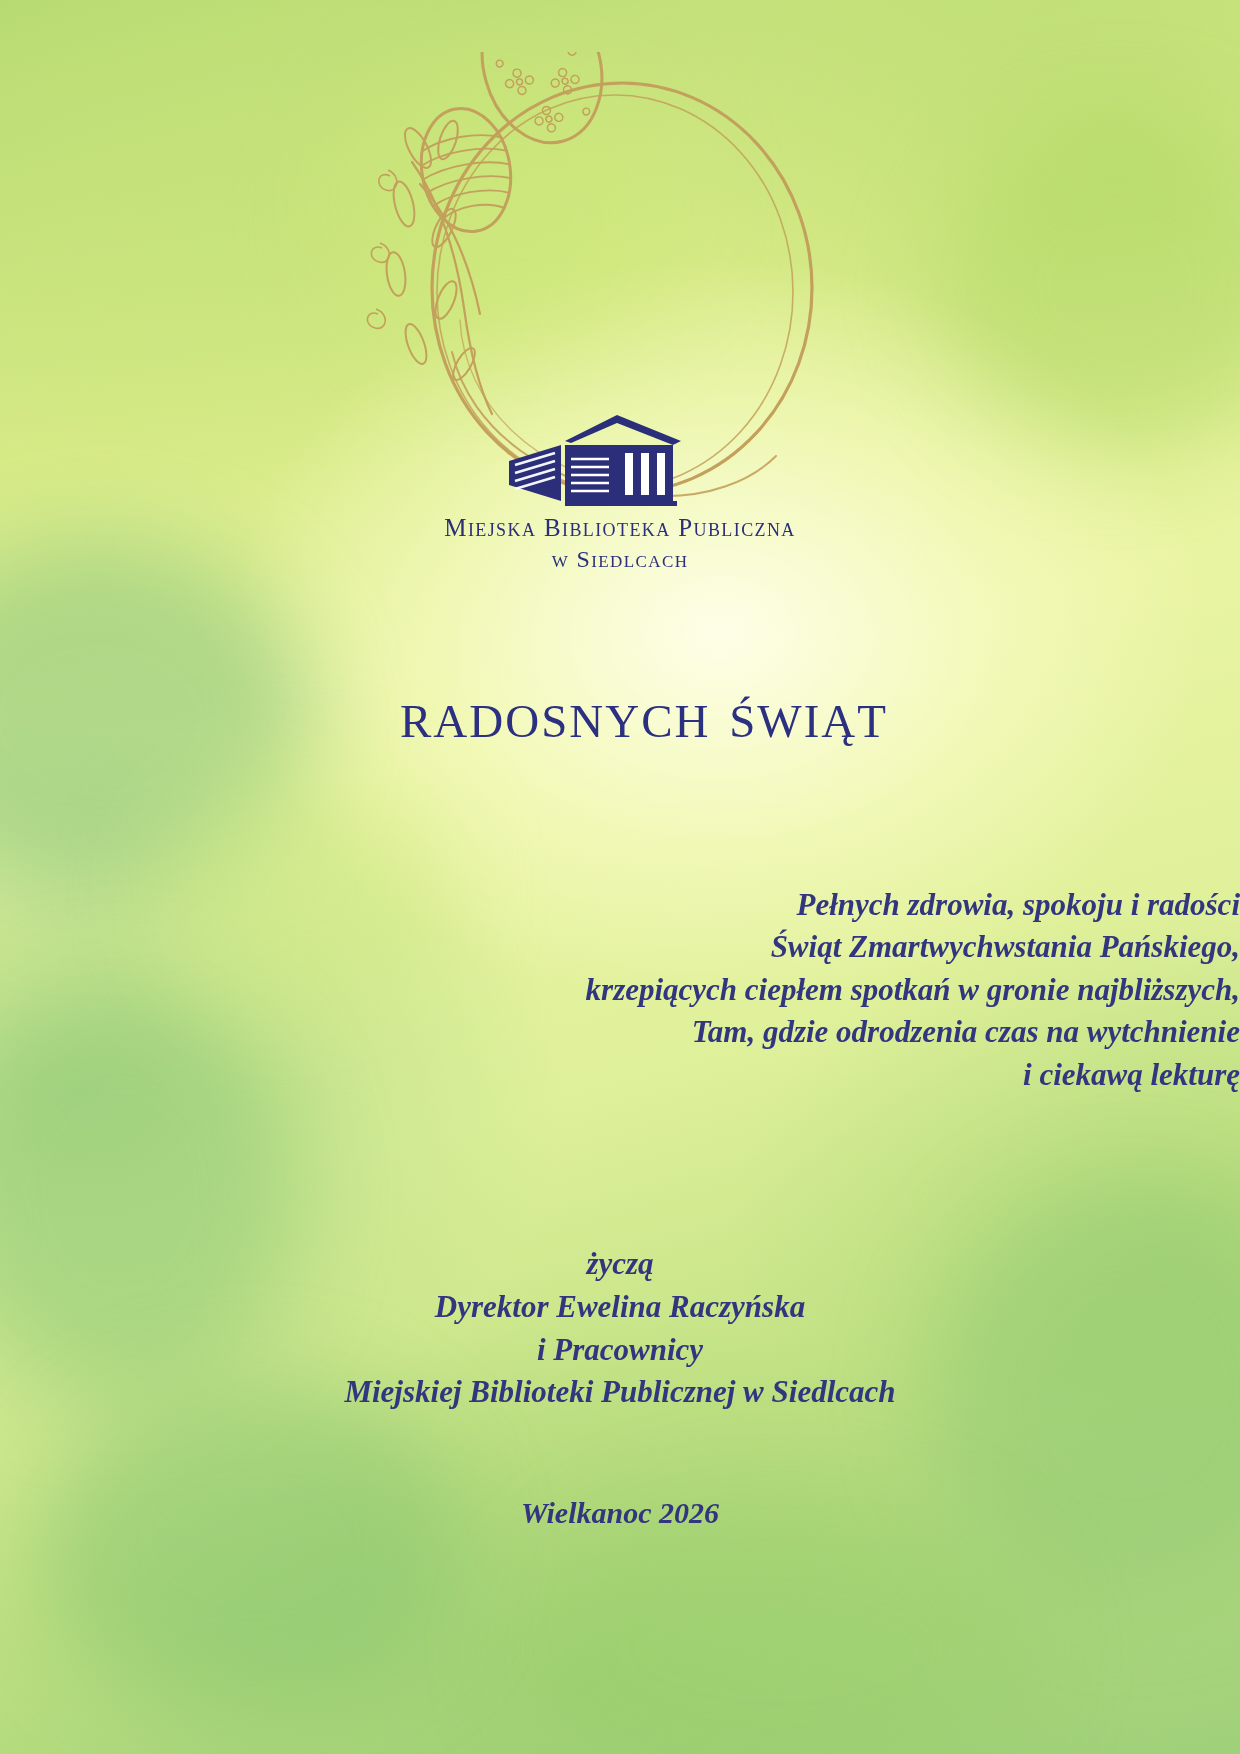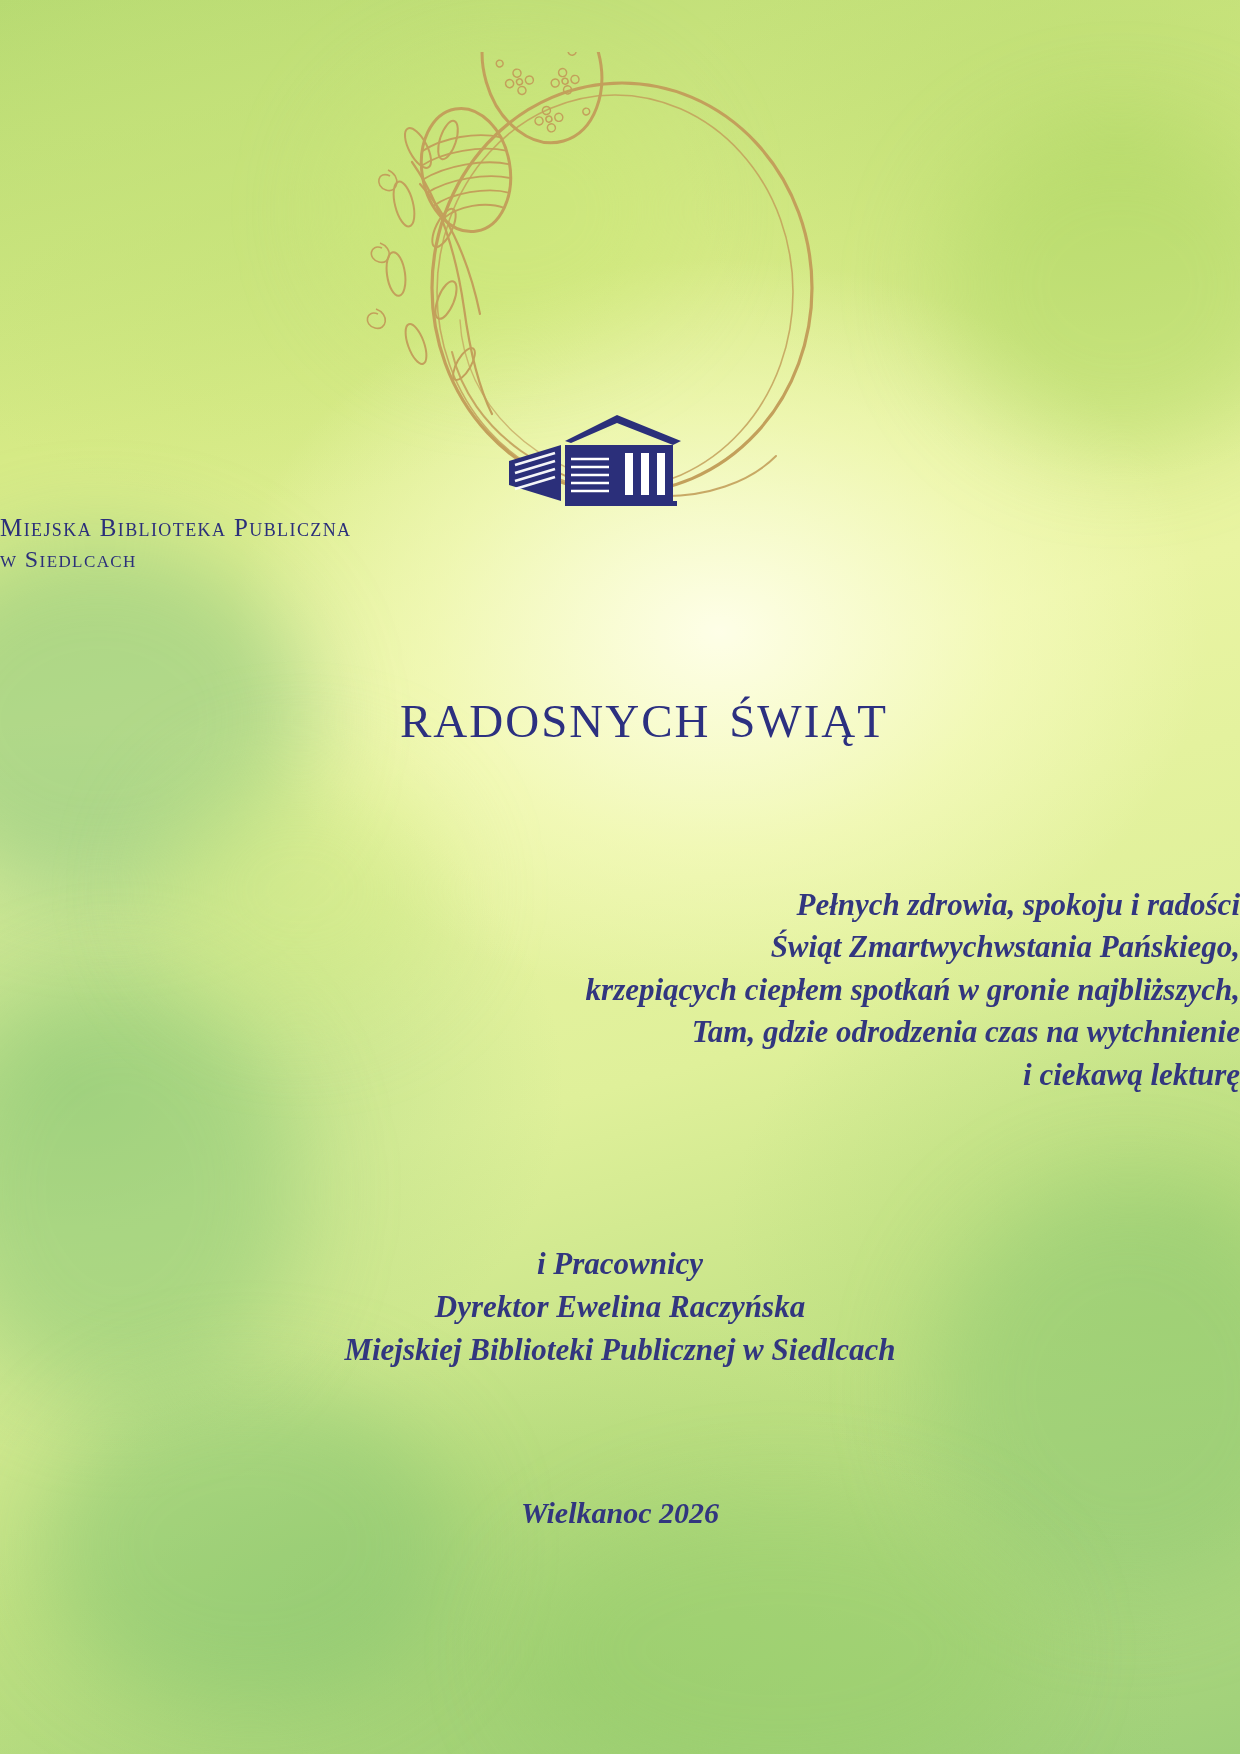--- a/index.html
+++ b/index.html
@@ -60,21 +60,21 @@
     top: 415px;
     width: 230px;
     height: 110px;
   }
 
   .logo-text {
     position: absolute;
     left: 0;
     right: 0;
     top: 512px;
-    text-align: left;
+    text-align: center;
     color: #2b2f7a;
     font-family: "Liberation Serif", serif;
     letter-spacing: 1.4px;
     line-height: 1.28;
   }
   .logo-text .l1 {
     font-size: 25px;
     font-variant: small-caps;
     display: block;
   }
@@ -277,20 +277,21 @@
 
   <div class="wish">
     <span class="line">Pełnych zdrowia, spokoju i radości</span>
     <span class="line">Świąt Zmartwychwstania Pańskiego,</span>
     <span class="line">krzepiących ciepłem spotkań w gronie najbliższych,</span>
     <span class="line">Tam, gdzie odrodzenia czas na wytchnienie</span>
     <span class="line">i ciekawą lekturę</span>
   </div>
 
   <div class="signature">
+    <span class="line">życzą</span>
+    <span class="line">Dyrektor Ewelina Raczyńska</span>
     <span class="line">i Pracownicy</span>
-    <span class="line">Dyrektor Ewelina Raczyńska</span>
     <span class="line">Miejskiej Biblioteki Publicznej w Siedlcach</span>
   </div>
 
   <div class="occasion">Wielkanoc 2026</div>
 
 </div>
 
 </body></html>

